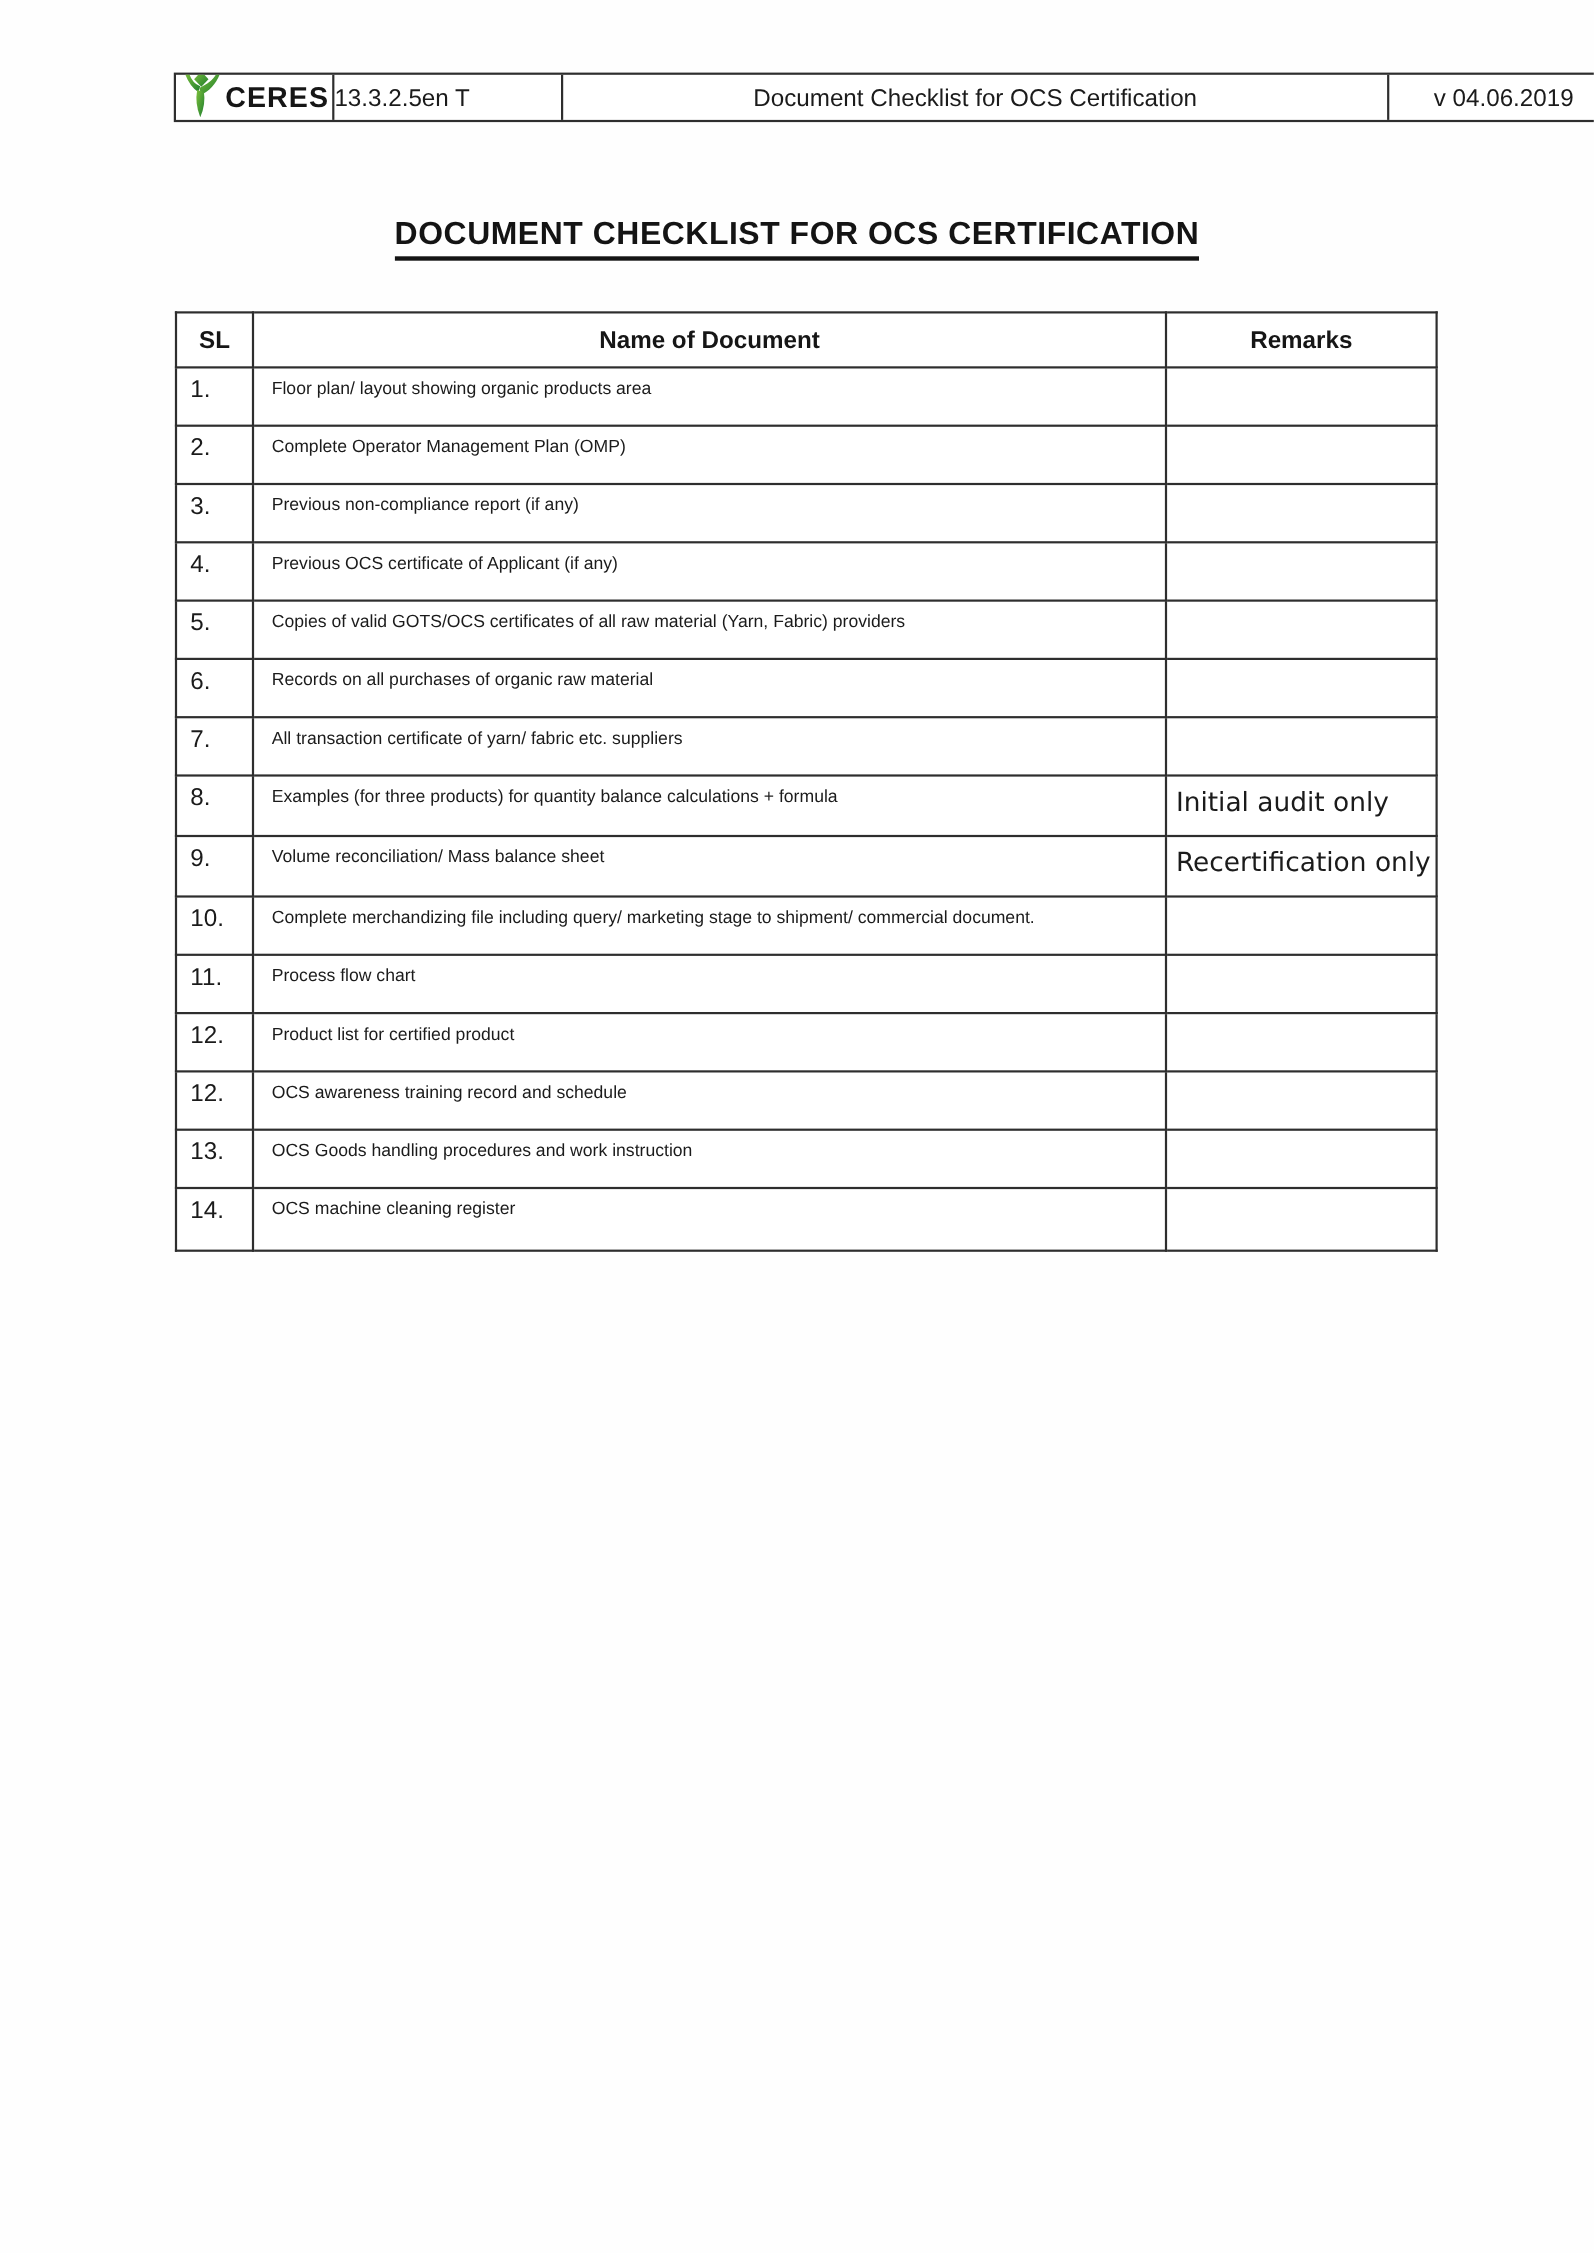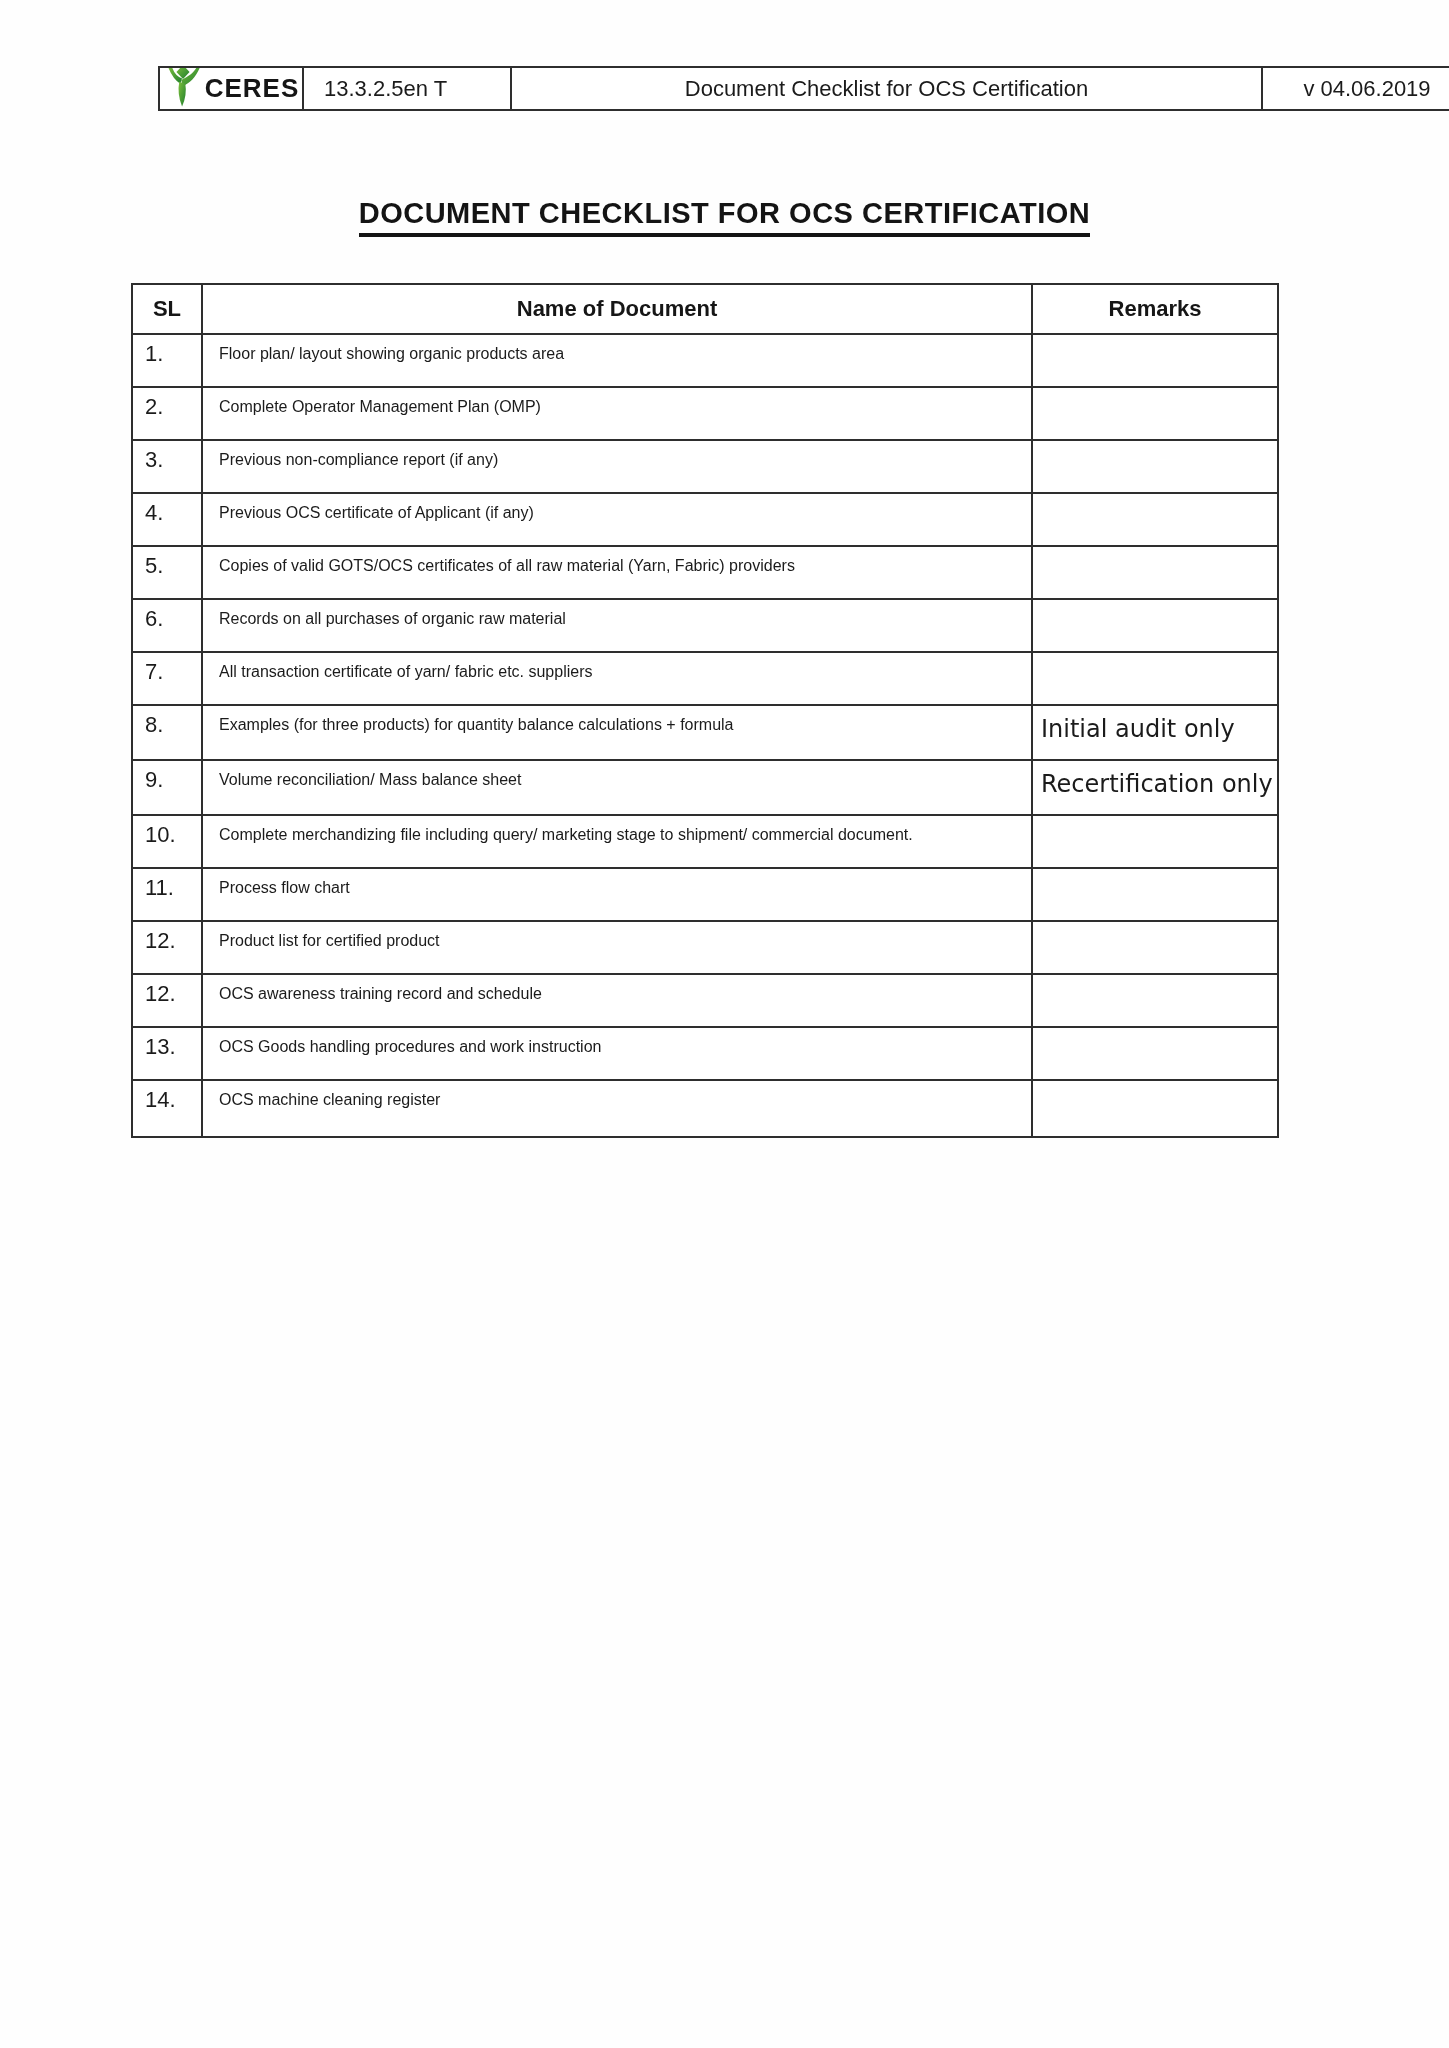--- a/index.html
+++ b/index.html
@@ -34,21 +34,21 @@
     align-items: center;
     justify-content: center;
     box-sizing: border-box;
     border-left: 2px solid #2e2e2e;
     font-size: 22px;
     white-space: nowrap;
     overflow: hidden;
   }
   .hcell:first-child { border-left: none; }
   .hcell.logo  { width: 142px; justify-content: center; padding: 0 4px; }
-  .hcell.code  { width: 208px; justify-content: flex-start; padding-left: 20px; text-align: center; }
+  .hcell.code  { width: 208px; justify-content: flex-start; padding-left: 0; text-align: center; }
   .hcell.htitle{ flex: 1; }
   .hcell.ver   { width: 190px; padding-left: 20px; }
   .hcell.pgnum { width: 59px; }
 
   .logo-icon { display: inline-block; margin-right: 2px; flex: 0 0 auto; }
   .logo-word {
     font-weight: 700;
     font-size: 26px;
     letter-spacing: 1px;
     color: #161616;
@@ -69,21 +69,21 @@
     letter-spacing: 0.5px;
     color: #141414;
     border-bottom: 4px solid #141414;
     padding-bottom: 3px;
     white-space: nowrap;
   }
 
   
   table.checklist {
     position: absolute;
-    left: 131px;
+    left: 159px;
     top: 283px;
     width: 1146px;
     border-collapse: collapse;
     table-layout: fixed;
     background: #fff;
   }
   table.checklist th,
   table.checklist td {
     border: 2px solid #2e2e2e;
     box-sizing: border-box;

